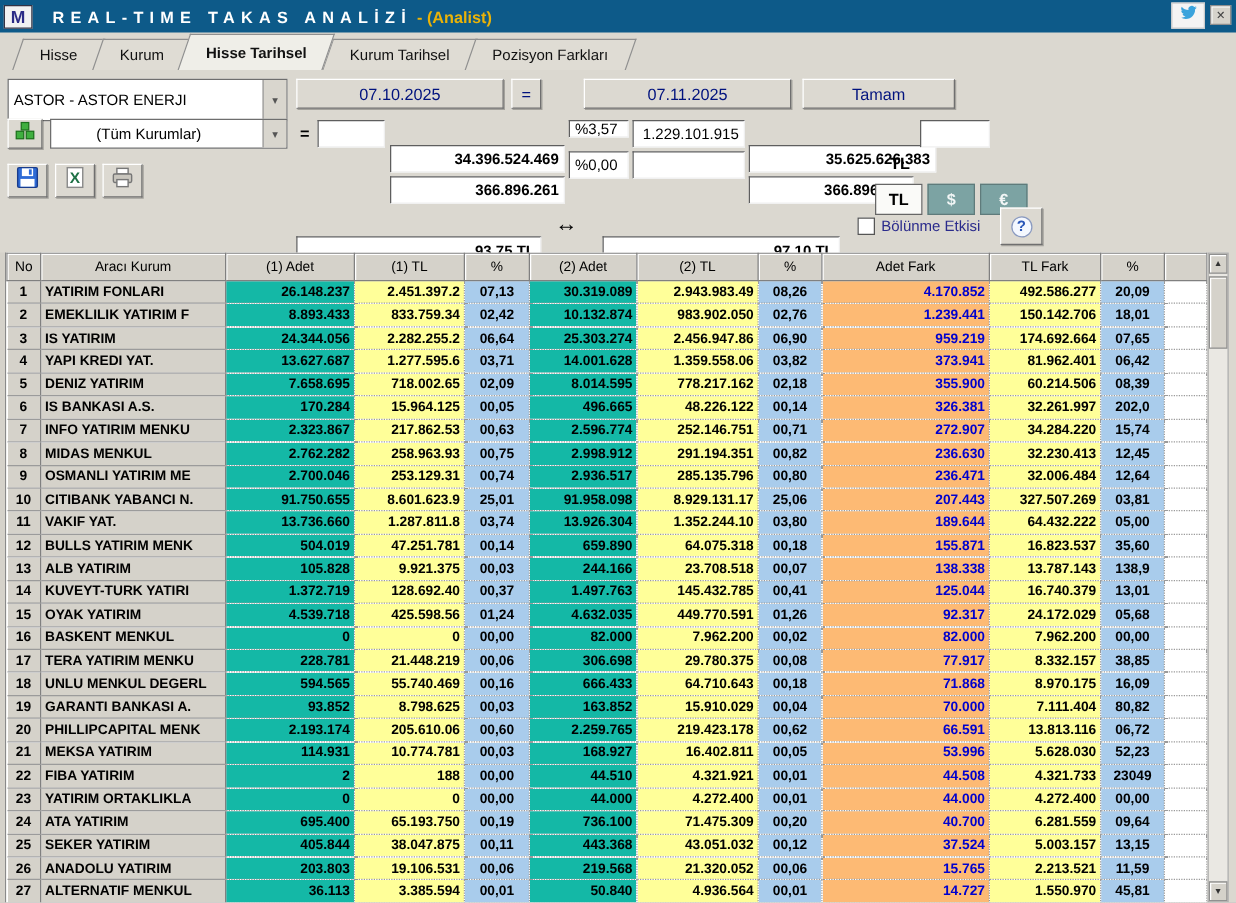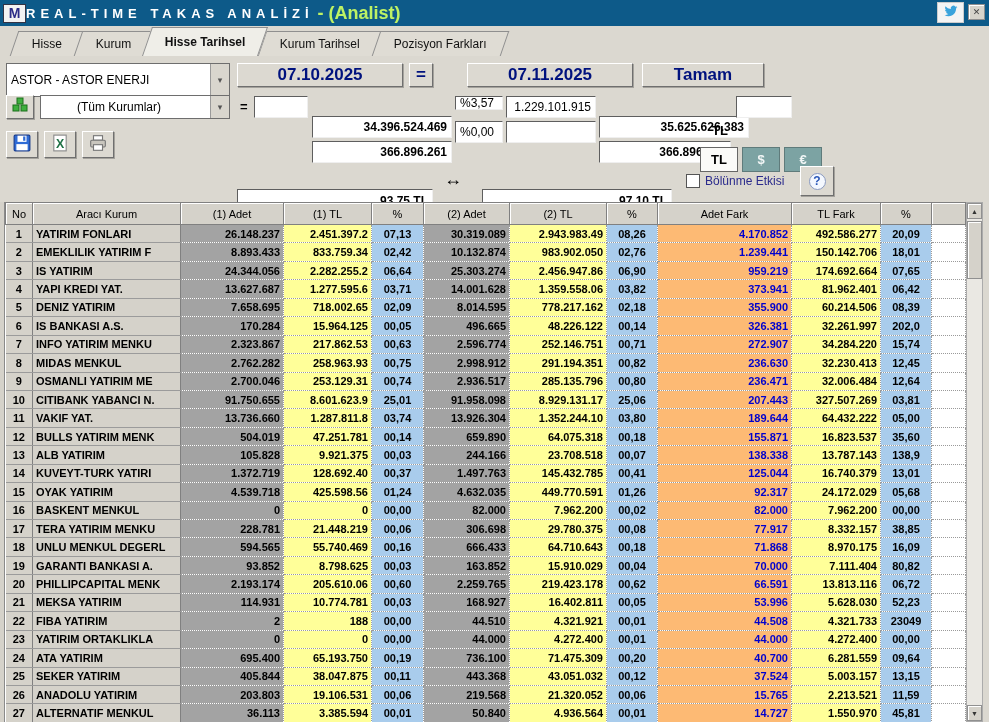--- a/index.html
+++ b/index.html
@@ -3,22 +3,22 @@
 <meta charset="utf-8">
 <style>
   * { margin:0; padding:0; box-sizing:border-box; }
   body { background:#888; font-family:"Liberation Sans", sans-serif; }
   .window { position:relative; width:989px; height:722px; background:#DBD8D0; overflow:hidden; }
 
   
   .titlebar { position:absolute; top:0; left:0; right:0; height:26px; background:#0D5A89; display:flex; align-items:center; }
   .m-icon { width:23px; height:19px; background:#F2F2F2; color:#2B2B86; font-weight:bold; font-size:14px;
             display:flex; align-items:center; justify-content:center; margin-left:3px; border:1px solid #334; }
-  .title-main { color:#fff; font-weight:bold; font-size:13px; letter-spacing:5px; white-space:nowrap; }
-  .title-suffix { color:#bef264; font-weight:bold; font-size:18px; margin-left:4px; white-space:nowrap; }
+  .title-main { color:#fff; font-weight:bold; font-size:13px; letter-spacing:5px; margin-left:16px; white-space:nowrap; }
+  .title-suffix { color:#eab308; font-weight:bold; font-size:13px; margin-left:4px; white-space:nowrap; }
   .tw-btn { position:absolute; right:25px; top:2px; width:27px; height:21px; background:#F4F4F4; border:1px solid #CCC;
             display:flex; align-items:center; justify-content:center; }
   .close-btn { position:absolute; right:4px; top:4px; width:17px; height:16px; background:#D6D3CB; border:1px solid #8F8F8F;
                box-shadow:inset 1px 1px 0 #fff; color:#444; font-size:9px; display:flex; align-items:center; justify-content:center; }
 
   
   .tabstrip { position:absolute; top:26px; left:0; right:0; height:30px; display:flex; align-items:flex-end; padding-left:16px; }
   .tab { position:relative; height:25px; padding:0 17px; margin-left:-2px; background:#DFDCD4; border:1px solid #8F8F8F;
          border-bottom:none; transform:skewX(-19deg); display:flex; align-items:center; }
   .tab > span { transform:skewX(19deg); font-size:12px; color:#111; white-space:nowrap; }
@@ -29,21 +29,21 @@
   .panel { position:absolute; top:56px; left:0; right:0; height:146px; background:#DBD8D0; }
   .abs { position:absolute; }
 
   .combo { background:#fff; border:1px solid #6E6E6E; display:flex; align-items:center; }
   .combo .txt { flex:1; font-size:12px; padding-left:4px; white-space:nowrap; overflow:hidden; }
   .combo .drop { width:19px; align-self:stretch; background:#D9D6CE; border-left:1px solid #9a9a9a;
                  display:flex; align-items:center; justify-content:center; color:#555; font-size:9px; }
 
   .btn3d { background:#DCD9D1; border:1px solid #6F6F6F; border-top-color:#FFF; border-left-color:#FFF;
            box-shadow:1px 1px 0 rgba(0,0,0,.25); display:flex; align-items:center; justify-content:center;
-           font-size:17px; font-weight:bold; color:#00127E; }
+           font-size:13px; font-weight:normal; color:#00127E; }
   .iconbtn { background:#DCD9D1; border:1px solid #6F6F6F; border-top-color:#FFF; border-left-color:#FFF;
              box-shadow:1px 1px 0 rgba(0,0,0,.25); display:flex; align-items:center; justify-content:center; }
 
   .field { background:#fff; border:1px solid #5E5E5E; border-bottom-color:#EFEFEF; border-right-color:#EFEFEF;
            font-size:12px; display:flex; align-items:center; overflow:hidden; }
   .field.right { justify-content:flex-end; padding-right:4px; }
   .field.left  { justify-content:flex-start; padding-left:4px; }
   .field.bold  { font-weight:bold;margin-top:20px; }
 
   .eq-label { font-size:13px; font-weight:bold; color:#000; }
@@ -61,21 +61,21 @@
   .grid-margin { position:absolute; left:0; top:202px; width:5px; height:520px; background:#D5D2CA; border-right:1px solid #8a8a8a; }
   .grid-wrap { position:absolute; left:5px; top:202px; width:961px; height:520px; overflow:hidden; background:#fff; }
   table.grid { border-collapse:collapse; table-layout:fixed; width:960px; }
   table.grid td { overflow:hidden; white-space:nowrap; }
   .grid thead td { height:22px; background:#D5D2CA; border:1px solid #808080; box-shadow:inset 1px 1px 0 #FFF;
                    font-size:11px; text-align:center; color:#000; }
   .grid tbody tr { height:18.44px; }
   .grid tbody td { font-size:11px; font-weight:bold; border-right:1px dotted #9a9a9a; border-bottom:1px dotted #9a9a9a; padding:0 3px; }
   td.c-no   { background:#D5D2CA; text-align:center; border-right:1px solid #808080 !important; border-bottom:1px solid #9b9b9b !important; padding:0 !important; }
   td.c-name { background:#D5D2CA; text-align:left;  border-right:1px solid #808080 !important; border-bottom:1px solid #9b9b9b !important; }
-  td.c-green  { background:#a3a3a3; text-align:right; }
+  td.c-green  { background:#14b8a6; text-align:right; }
   td.c-yellow { background:#FFFF99; text-align:right; }
   td.c-blue   { background:#A9CCEC; text-align:center; }
   td.c-fark   { background:#fdba74; text-align:right; color:#0000CE; }
   td.c-blank  { background:#FFFFFF; }
 
   
   .vscroll { position:absolute; left:966px; top:202px; width:17px; height:520px; background:#EAE8E3; border:1px solid #ABABAB; }
   .sb-btn { position:absolute; left:0; width:15px; height:16px; background:#D5D2CA; border:1px solid #909090;
             box-shadow:inset 1px 1px 0 #fff; display:flex; align-items:center; justify-content:center; font-size:7px; color:#333; }
   .sb-up { top:0; } .sb-down { bottom:0; }

